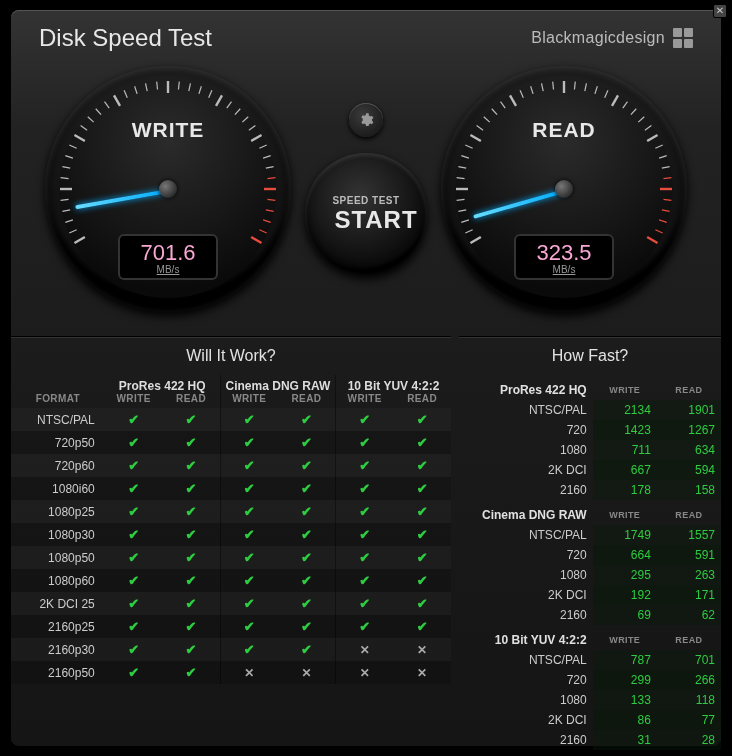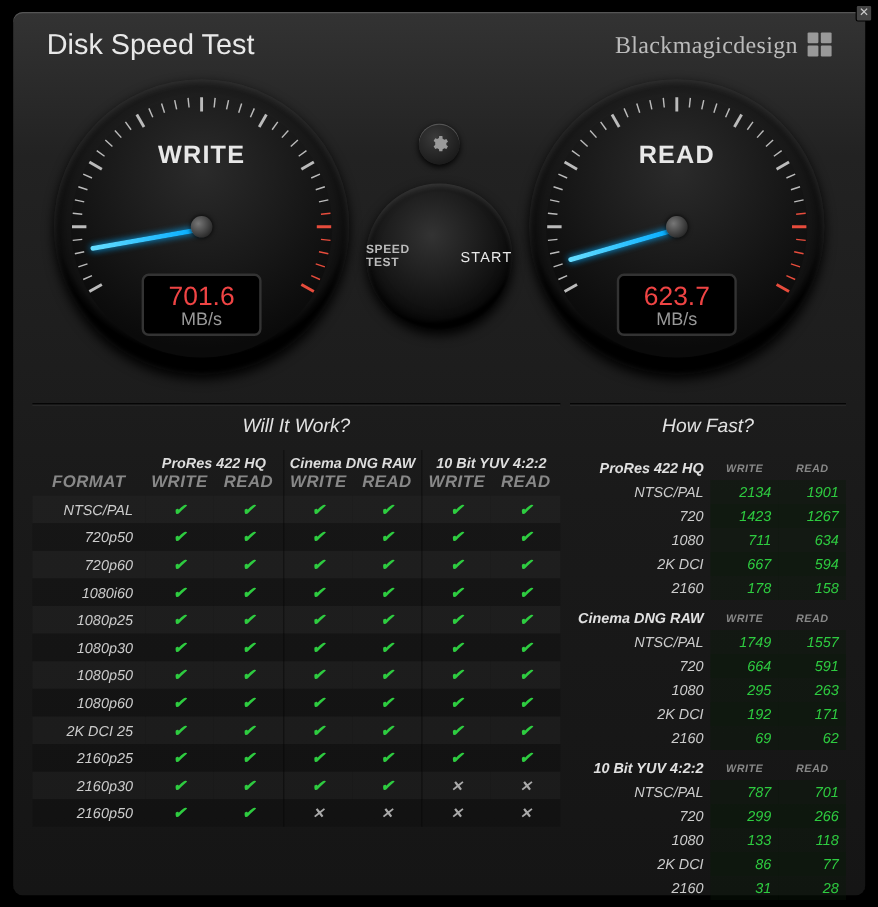--- a/index.html
+++ b/index.html
@@ -36,21 +36,21 @@
   }
   
   .header {
     display: flex;
     justify-content: space-between;
     align-items: center;
     padding: 14px 28px 4px 28px;
     gap: 15px;
   }
   .title { font-size: 24px; font-weight: 300; color: #e8e8e8; }
-  .brand { display: flex; gap: 8px; font-size: 20px; color: #bbb; font-weight: 300; letter-spacing: .3px; font-family: Liberation Serif, serif;}
+  .brand { display: flex; align-items: center; gap: 8px; font-size: 16px; color: #bbb; font-weight: 300; letter-spacing: .3px;}
   .brand-logo {
     width: 20px; height: 20px;
     display: grid; grid-template: 1fr 1fr / 1fr 1fr; gap: 2px;
   }
   .brand-logo span { background: #999; border-radius: 1px; }
 
   
   .gauge-row {
     display: flex;
     justify-content: space-between;
@@ -74,22 +74,22 @@
     text-align: center;
     font-size: 21px; font-weight: 600; color: #e8e8e8;
     letter-spacing: 1px;
   }
   .gauge .digital {
     position: absolute; bottom: 32px; left: 50%; transform: translateX(-50%);
     width: 100px;
     background: #000; border: 2px solid #333; border-radius: 6px;
     text-align: center; padding: 4px 0 3px 0;
   }
-  .gauge .digital .val { font-size: 22px; color: #ef4444; font-weight: 400;}
-  .gauge .digital .unit { font-size: 15px; color: #999; margin-top:-2px;}
+  .gauge .digital .val { font-size: 22px; color: #f9a8d4; font-weight: 400;}
+  .gauge .digital .unit { font-size: 10px; color: #999; margin-top:-2px;text-decoration:underline;}
   .gauge svg.dial { position: absolute; inset: 0; }
   .needle {
     position: absolute; left: 50%; top: 50%;
     width: 94px; height: 4px;
     background: linear-gradient(90deg,#0af,#6df);
     border-radius: 2px;
     transform-origin: 0 50%;
     box-shadow: 0 0 6px #0af;
   }
   .hub {
@@ -109,32 +109,31 @@
     background: radial-gradient(circle at 40% 35%, #3a3a3a, #111);
     box-shadow: 0 2px 5px #000, inset 0 1px 0 #555;
     display:flex; align-items:center; justify-content:center;
     cursor:pointer;
   }
   .start {
     width: 122px; height: 122px;
     border-radius: 50%;
     background: radial-gradient(circle at 45% 35%, #333 0, #0b0b0b 68%, #000 72%);
     box-shadow: 0 4px 10px #000, inset 0 2px 4px rgba(255,255,255,.15), inset 0 -5px 10px #000;
-    display:flex; flex-direction:row; align-items:center; justify-content:center;
+    display:flex; flex-direction:column; align-items:center; justify-content:center;
     cursor:pointer;
   }
   .start .s1 { font-size: 10px; color:#bbb; letter-spacing: .5px; font-weight:600;}
-  .start .s2 { font-size: 12px; color:#e8e8e8; font-weight:400; letter-spacing:1px;margin-left:20px;}
+  .start .s2 { font-size: 24px; color:#e8e8e8; font-weight:700; letter-spacing:1px;margin-left:20px;}
 
   
   .bottom {
     display: flex;
-    padding: 0 16px;
+    padding: 0 0;
     gap: 8px;
-    font-style: italic;
   }
   .panel {
     flex: 1 1 0;
     border-top: 1px solid #000;
     box-shadow: inset 0 1px 0 #333;
     padding-top: 10px;
   }
   .panel.left  { flex: 0 0 440px; }
   .panel.right { flex: 1; }
   .panel-h {
@@ -147,21 +146,21 @@
   .wiw {
     width: 100%;
     font-size: 12px;
     border-collapse: collapse;
   }
   .wiw th {
     color: #ddd; font-weight: 600; font-size: 12px;
     padding: 4px 0;
   }
   .wiw th.group { font-weight:600; padding-bottom:0;}
-  .wiw th.sub { font-size: 14px; color:#888; font-weight:600; padding-top:0; letter-spacing:.4px;}
+  .wiw th.sub { font-size: 10px; color:#888; font-weight:600; padding-top:0; letter-spacing:.4px;}
   .wiw td.rowlbl {
     text-align: right; padding-right: 10px;
     color: #ccc; font-size: 12px;
     width: 78px;
   }
   .wiw td.cell { text-align: center; width: 48px; padding: 4px 0; }
   .wiw tbody tr:nth-child(odd) { background: rgba(255,255,255,.025); }
   .wiw tbody tr:nth-child(even) { background: rgba(0,0,0,.15); }
   .wiw .side {
     font-size: 9px;
@@ -321,21 +320,21 @@
           <line x1="222.45218953682735" y1="133.4528463267653" x2="230.40836469977353" y2="134.2890740329065" stroke="#e74c3c" stroke-width="1.2"></line>
           <line x1="220.81476007338057" y1="143.79116908177585" x2="228.63994087925101" y2="145.45446260831793" stroke="#e74c3c" stroke-width="1.2"></line>
           <line x1="218.10565162951536" y1="153.90169943749473" x2="225.7141037598766" y2="156.3738353924943" stroke="#e74c3c" stroke-width="1.2"></line>
           <line x1="214.3545457642601" y1="163.67366430757997" x2="221.66290942540093" y2="166.92755745218636" stroke="#e74c3c" stroke-width="1.2"></line>
           <line x1="206.13843876330614" y1="170.99999999999994" x2="216.53074360871943" y2="176.99999999999991" stroke="#e74c3c" stroke-width="2.4"></line>
         </svg>
       <div class="label">READ</div>
       <div class="needle" style="transform: rotate(164deg)"></div>
       <div class="hub"></div>
       <div class="digital">
-        <div class="val">623.7</div>
+        <div class="val">323.5</div>
         <div class="unit">MB/s</div>
       </div>
     </div>
 
   </div>
 
   <div class="bottom">
     <div class="panel left">
       <div class="panel-h">Will It Work?</div>
       <table class="wiw">

